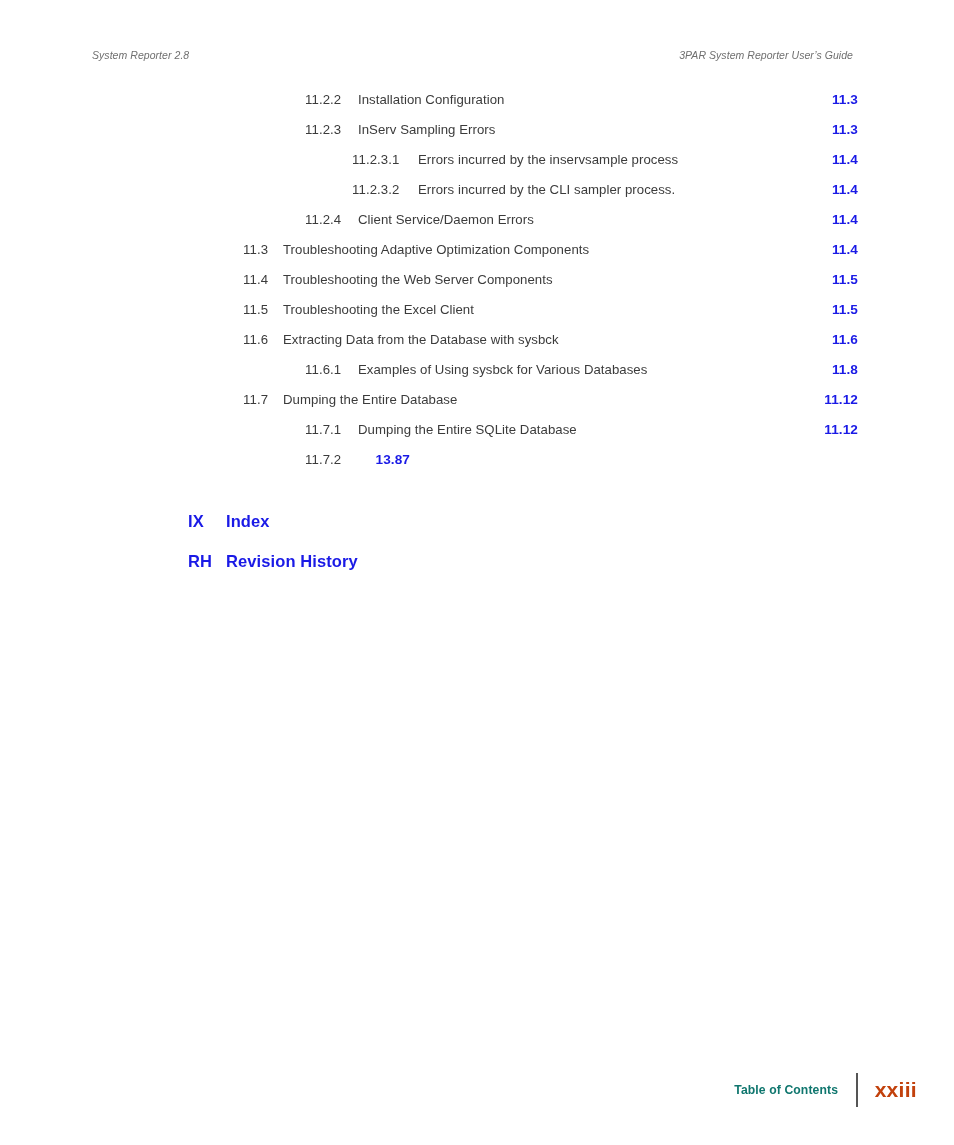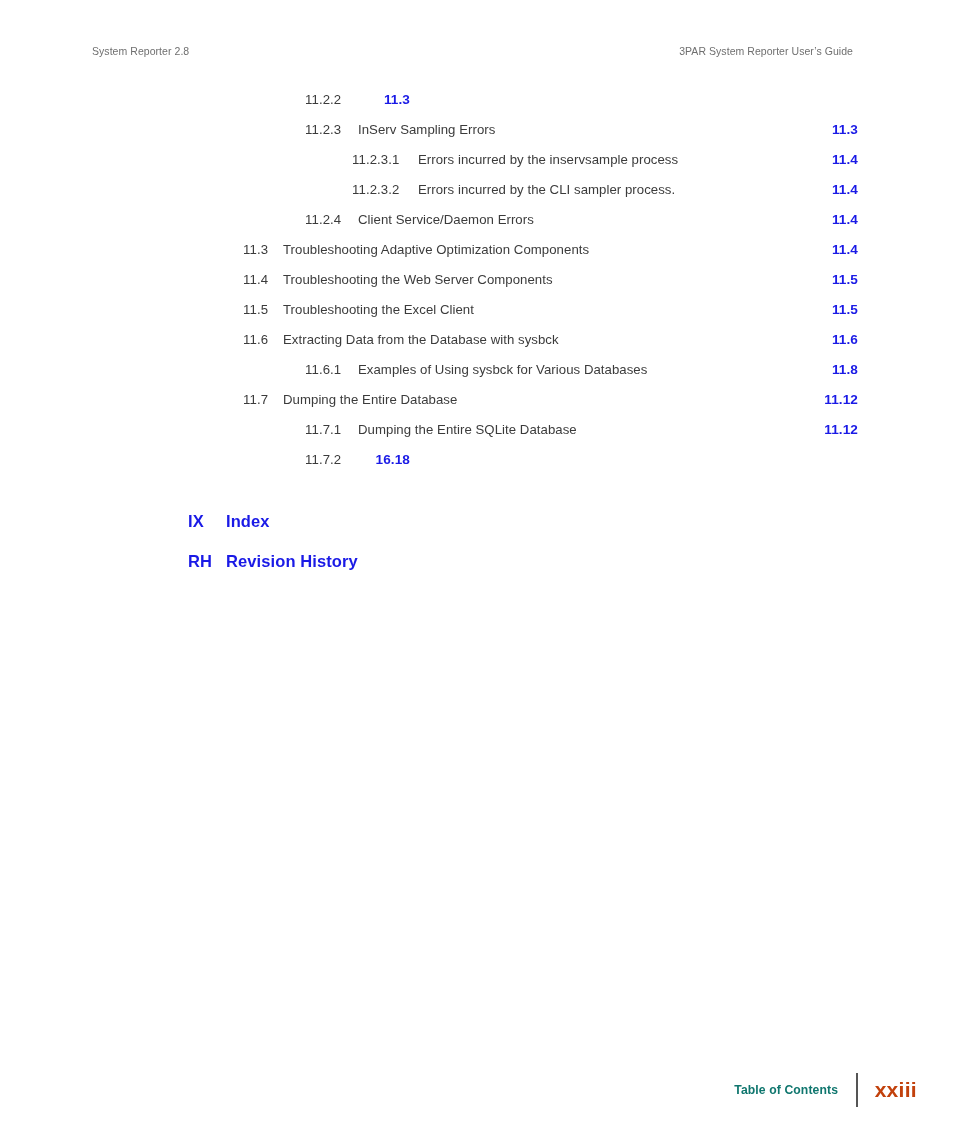--- a/index.html
+++ b/index.html
@@ -23,24 +23,25 @@
 
   
   .page-header {
     position: absolute;
     left: 92px;
     right: 101px;
     top: 45px;
     height: 16px;
     display: flex;
     justify-content: space-between;
-    align-items: flex-start;
+    align-items: flex-end;
     font-size: 10.5px;
     color: #6f6f6f;
     letter-spacing: 0.05px;
+    font-style: italic;
   }
   .page-header .hdr-right { text-align: right; }
 
   
   .toc {
     position: absolute;
     left: 92px;
     top: 92px;
     width: 766px;
   }
@@ -143,20 +144,21 @@
 <div class="page">
 
   <div class="page-header">
     <span class="hdr-left">System Reporter 2.8</span>
     <span class="hdr-right">3PAR System Reporter User’s Guide</span>
   </div>
 
   <div class="toc" id="toc-list">
       <div class="toc-row lvl3">
         <span class="toc-num">11.2.2</span>
+        <span class="toc-title">Installation Configuration</span>
         <span class="toc-page">11.3</span>
       </div>
       <div class="toc-row lvl3">
         <span class="toc-num">11.2.3</span>
         <span class="toc-title">InServ Sampling Errors</span>
         <span class="toc-page">11.3</span>
       </div>
       <div class="toc-row lvl4">
         <span class="toc-num">11.2.3.1</span>
         <span class="toc-title">Errors incurred by the inservsample process</span>
@@ -202,21 +204,21 @@
         <span class="toc-title">Dumping the Entire Database</span>
         <span class="toc-page">11.12</span>
       </div>
       <div class="toc-row lvl3">
         <span class="toc-num">11.7.1</span>
         <span class="toc-title">Dumping the Entire SQLite Database</span>
         <span class="toc-page">11.12</span>
       </div>
       <div class="toc-row lvl3">
         <span class="toc-num">11.7.2</span>
-        <span class="toc-page">16.18</span>
+        <span class="toc-page">13.87</span>
       </div>
     </div>
 
   <div class="fm-block" id="fm-list">
       <div class="fm-row">
         <span class="fm-num">IX</span>
         <span class="fm-title">Index</span>
       </div>
       <div class="fm-row">
         <span class="fm-num">RH</span>

